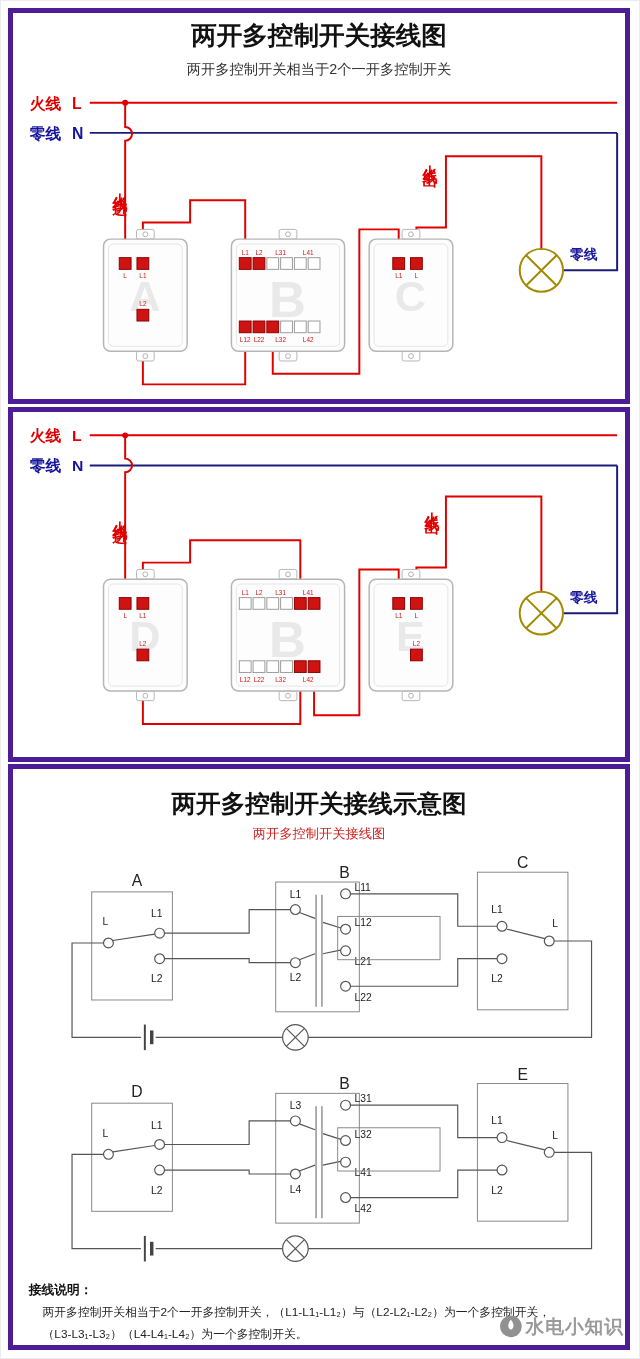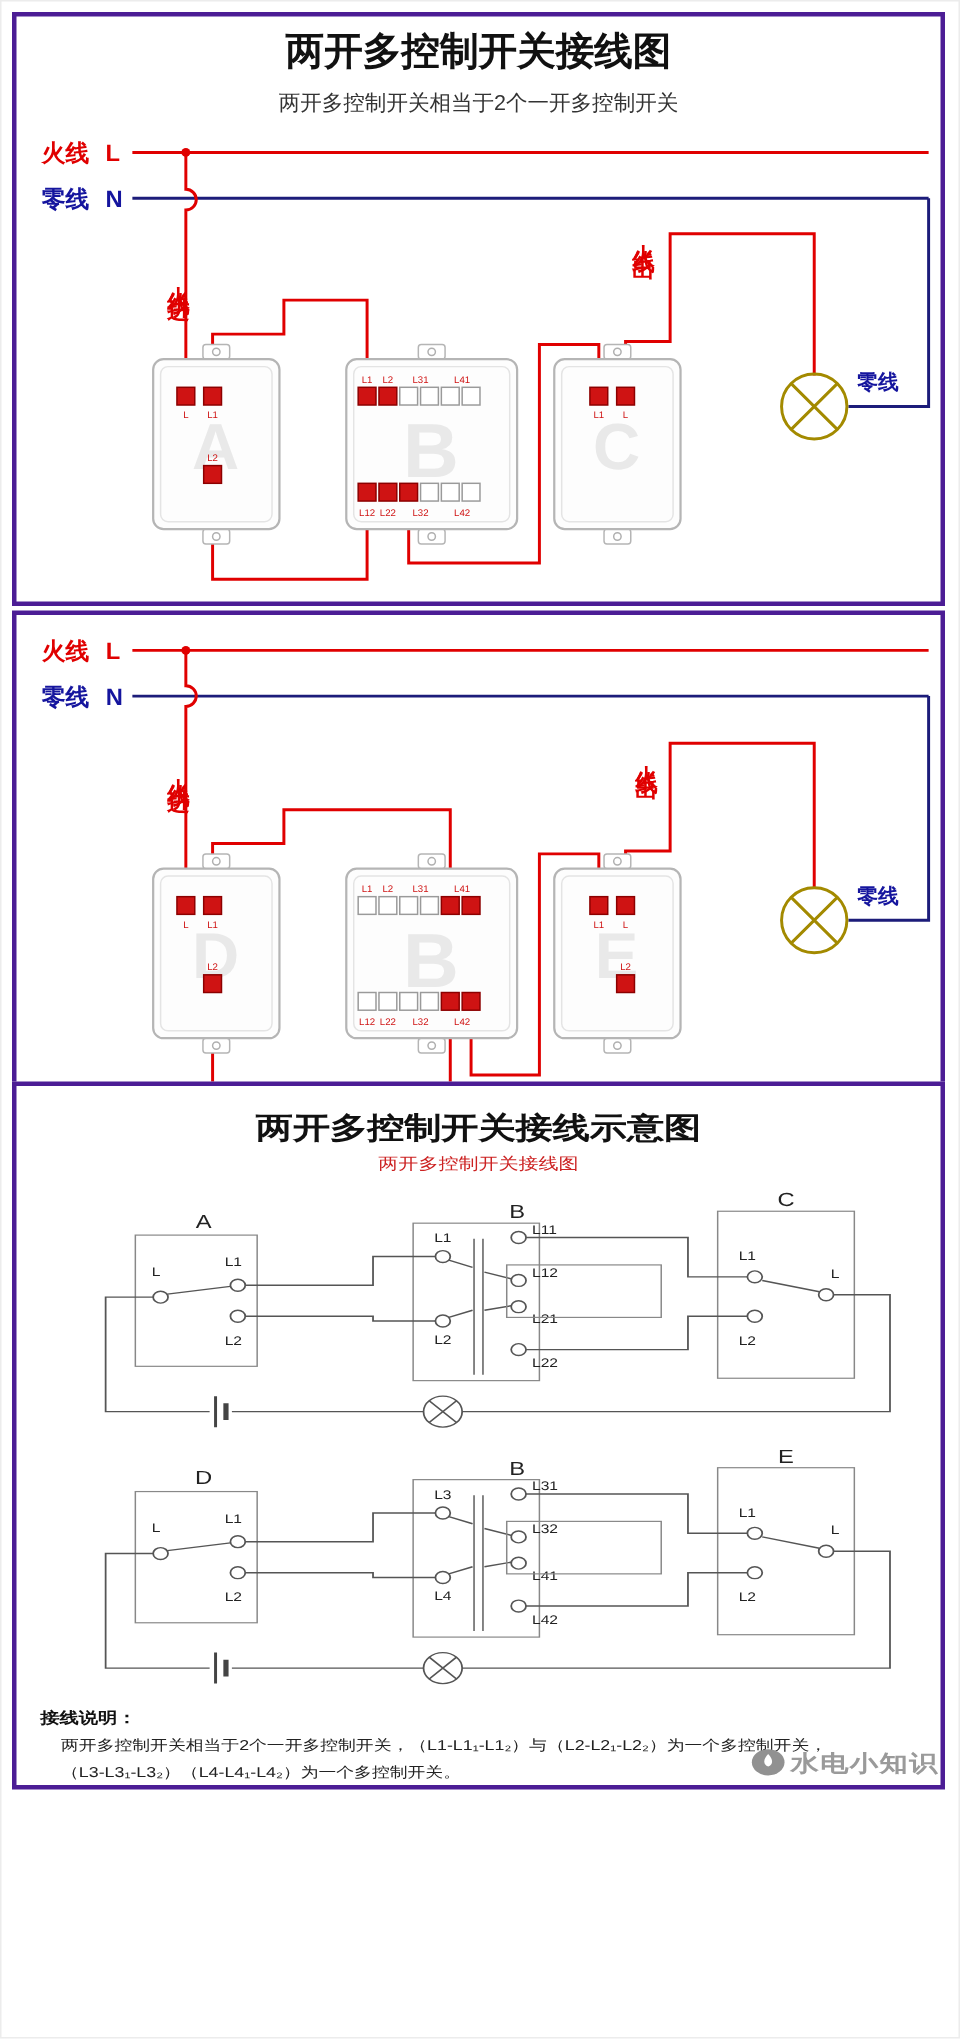--- a/index.html
+++ b/index.html
@@ -3,21 +3,21 @@
 <meta charset="utf-8">
 <style>
   html,body{margin:0;padding:0;}
   body{
     width:640px;height:1359px;position:relative;background:#ffffff;
     font-family:"Liberation Sans", sans-serif;
     box-shadow: inset 0 0 0 1px #ececec;
   }
   .panel{
     position:absolute;left:8px;width:622px;background:#fff;
-    border:3px solid #4c1d95;box-sizing:border-box;overflow:hidden;
+    border:5px solid #4c1d95;box-sizing:border-box;overflow:hidden;
   }
   .panel svg{display:block;width:100%;height:100%;}
   .vtext{
     position:absolute;writing-mode:vertical-rl;text-orientation:upright;
     font-weight:bold;font-size:15px;color:#e00000;letter-spacing:4px;line-height:1;
   }
   
   .w-live{stroke:#e00000;stroke-width:2;fill:none;}
   .w-neutral{stroke:#1c1c7a;stroke-width:2;fill:none;}
   .lampline{stroke:#a38a00;stroke-width:2;fill:none;}
@@ -249,21 +249,21 @@
       <rect x="404" y="244" width="12" height="12" class="term-red"></rect>
       <text x="392" y="212" text-anchor="middle" class="t-term">L1</text>
       <text x="410" y="212" text-anchor="middle" class="t-term">L</text>
       <text x="410" y="241" text-anchor="middle" class="t-term">L2</text>
     </g>
   </svg>
   <div class="vtext" style="left:100px;top:97px;">火线进</div>
   <div class="vtext" style="left:412px;top:88px;">火线出</div>
 </section>
 
-<section class="panel" style="top:721px;height:472px;text-align:right;">
+<section class="panel" style="top:764px;height:586px;text-align:right;">
   <svg viewBox="0 0 622 586" preserveAspectRatio="none">
     <text x="311" y="44" text-anchor="middle" class="t-title3">两开多控制开关接线示意图</text>
     <text x="311" y="70" text-anchor="middle" class="t-sub3">两开多控制开关接线图</text>
 
     <g>
       <text x="126" y="119" text-anchor="middle" class="t-name">A</text>
       <rect x="80" y="125" width="82" height="110" class="sch-box"></rect>
       <text x="94" y="159" text-anchor="middle" class="t-pin">L</text>
       <text x="146" y="151" text-anchor="middle" class="t-pin">L1</text>
       <text x="146" y="217" text-anchor="middle" class="t-pin">L2</text>

